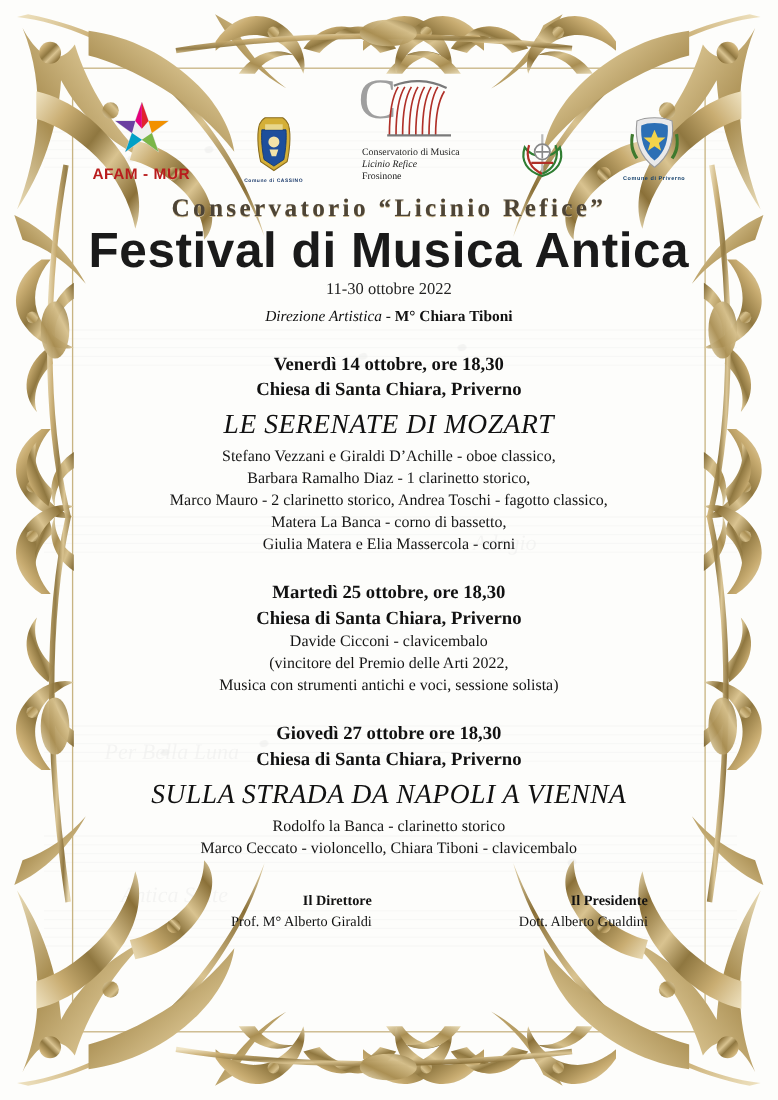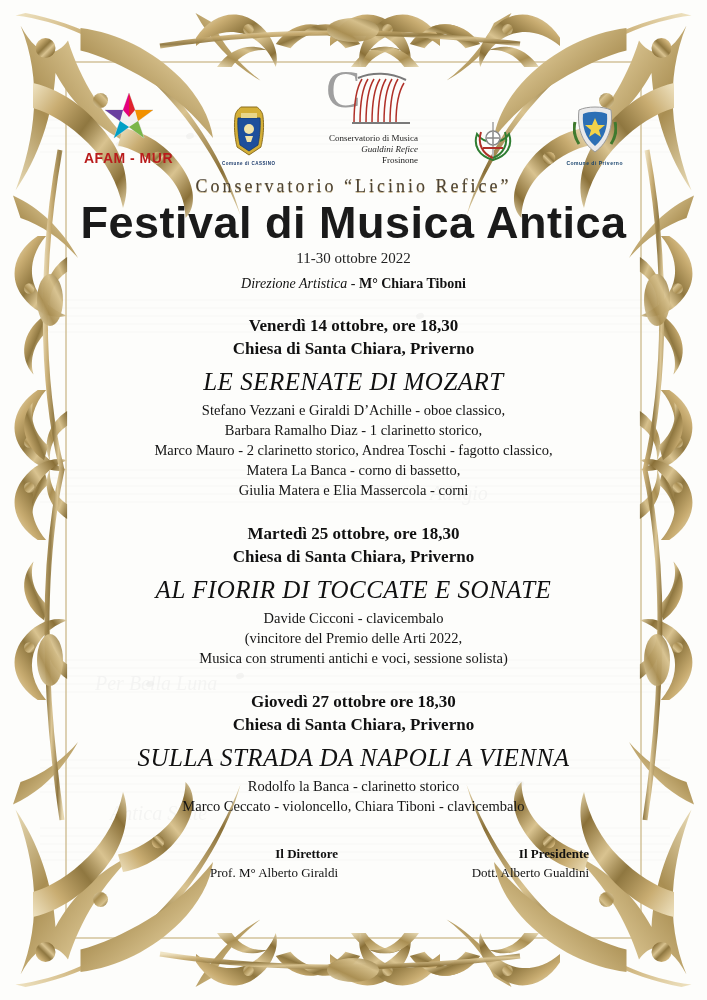--- a/index.html
+++ b/index.html
@@ -74,31 +74,31 @@
   .cassino-caption { font-size: 4.5px; color: #1b3a6b; }
   .priverno-caption { font-size: 5px; color: #14406b; }
   .prov-caption {
     font-size: 10.5px; line-height: 11px; color: #12325f;
   }
   .cons-caption {
     font-family: "Liberation Serif", serif;
     font-size: 9px;
     line-height: 11px;
     color: #222;
-    text-align: right;
+    text-align: left;
     margin-left: 2px;
   }
   .conswrap { display: flex; align-items: center; }
 
   
   .hdr-conservatorio {
     margin-top: 10px;
     font-family: "Liberation Serif", serif;
-    font-size: 18px;
-    font-weight: normal;
+    font-size: 23px;
+    font-weight: bold;
     letter-spacing: 3px;
     color: #4d4436;
     text-shadow: 0 1px 0 #cdbb94;
   }
   .hdr-festival {
     margin-top: 0;
     font-family: Liberation Sans, sans-serif;
     font-size: 45px;
     font-weight: bold;
     letter-spacing: 0.5px;
@@ -409,21 +409,21 @@
             <path d="M54,60 C54,40 57,24 62,16"></path>
             <path d="M60,60 C60,40 63,24 68,16"></path>
             <path d="M66,60 C66,40 69,24 74,16"></path>
             <path d="M72,60 C72,42 75,28 80,20"></path>
           </g>
           <path d="M28,60 L86,60" stroke="#7a7a7a" stroke-width="2"></path>
           <path d="M34,15 C48,9 66,9 82,17" stroke="#7a7a7a" stroke-width="2" fill="none"></path>
         </svg>
         <div class="cons-caption">
           <div>Conservatorio di Musica</div>
-          <div style="font-style:italic">Gualdini Refice</div>
+          <div style="font-style:italic">Licinio Refice</div>
           <div>Frosinone</div>
         </div>
       </div>
 
       <div class="logo">
         <svg width="48" height="48" viewBox="0 0 48 48">
           <path d="M24,4 L24,42" stroke="#b9b9b9" stroke-width="2"></path>
           <path d="M8,16 C4,28 10,38 24,42 C38,38 44,28 40,16 C36,22 30,24 24,24 C18,24 12,22 8,16 Z" fill="none" stroke="#2f7d32" stroke-width="2"></path>
           <path d="M12,14 C8,26 14,36 24,40" fill="none" stroke="#b03028" stroke-width="2"></path>
           <path d="M36,14 C40,26 34,36 24,40" fill="none" stroke="#2f7d32" stroke-width="2"></path>
@@ -460,21 +460,20 @@
       <div class="ev-line">Stefano Vezzani e Giraldi D’Achille - oboe classico,</div>
       <div class="ev-line">Barbara Ramalho Diaz - 1 clarinetto storico,</div>
       <div class="ev-line">Marco Mauro - 2 clarinetto storico,  Andrea Toschi - fagotto classico,</div>
       <div class="ev-line">Matera La Banca - corno di bassetto,</div>
       <div class="ev-line">Giulia Matera e Elia Massercola - corni</div>
     </div>
 
     <div class="event">
       <div class="ev-when">Martedì 25 ottobre, ore 18,30</div>
       <div class="ev-when">Chiesa di Santa Chiara, Priverno</div>
-      <div class="ev-title">AL FIORIR DI TOCCATE E SONATE</div>
       <div class="ev-line">Davide Cicconi - clavicembalo</div>
       <div class="ev-line">(vincitore del Premio delle Arti 2022,</div>
       <div class="ev-line">Musica con strumenti antichi e voci, sessione solista)</div>
     </div>
 
     <div class="event">
       <div class="ev-when">Giovedì 27 ottobre ore 18,30</div>
       <div class="ev-when">Chiesa di Santa Chiara, Priverno</div>
       <div class="ev-title">SULLA STRADA DA NAPOLI A VIENNA</div>
       <div class="ev-line">Rodolfo la Banca - clarinetto storico</div>

